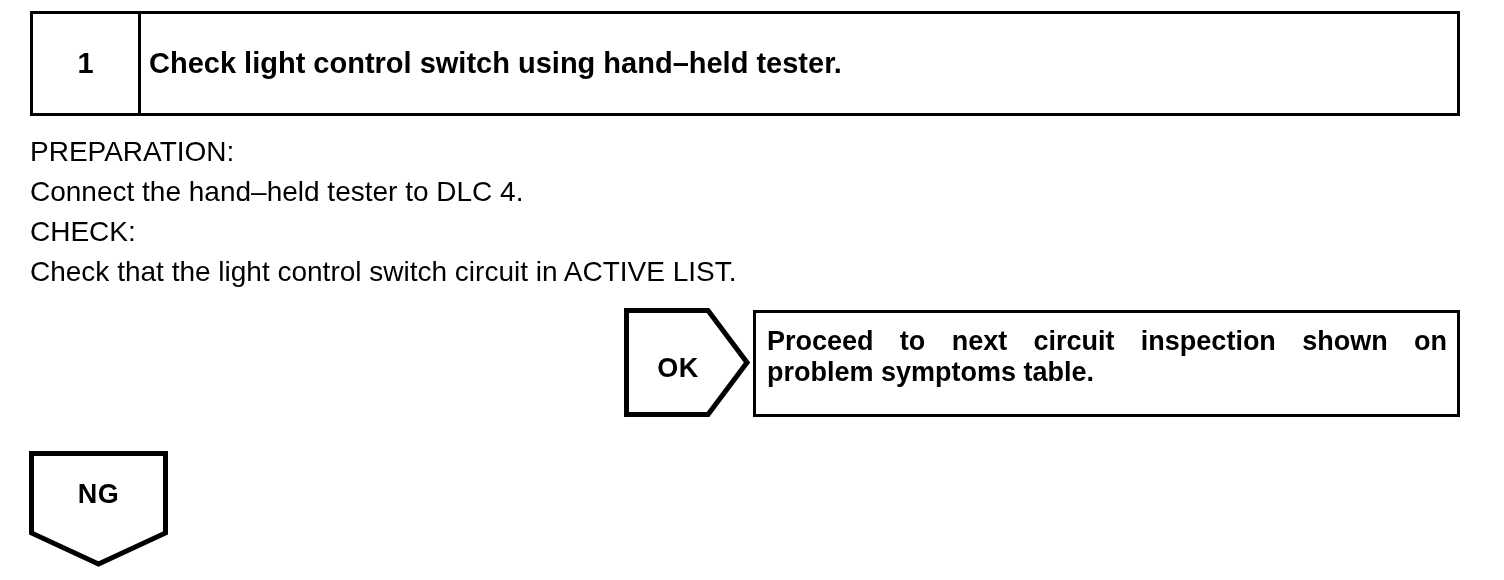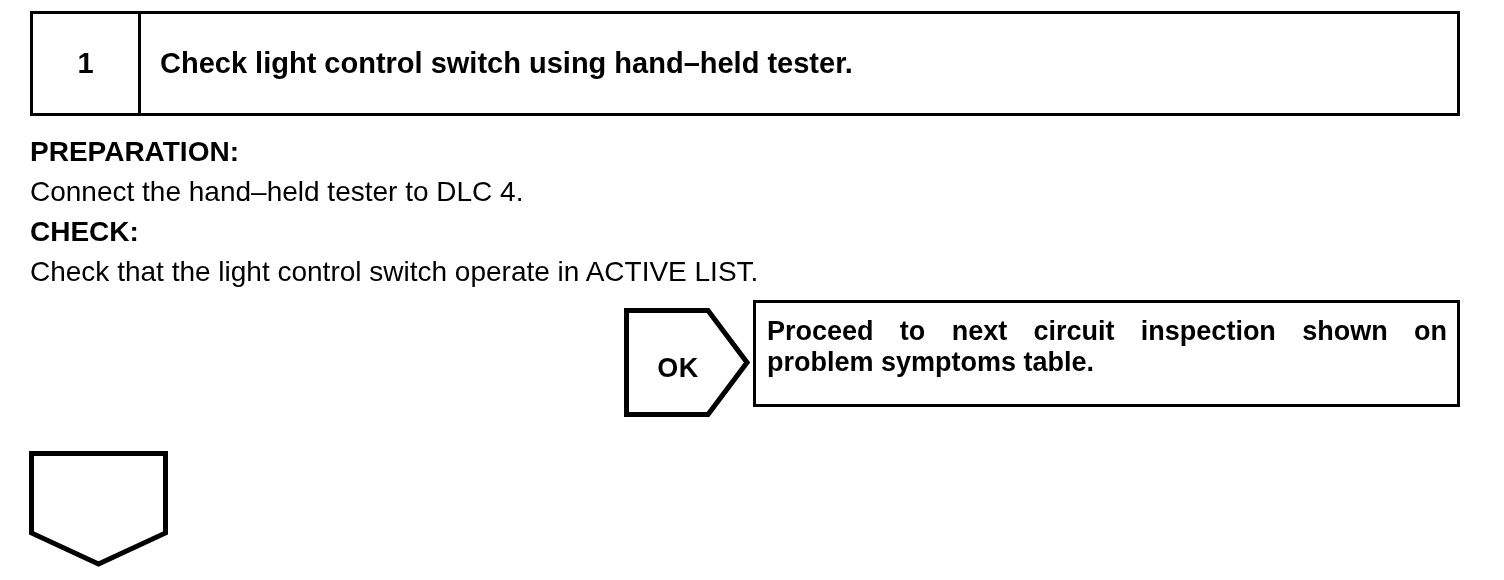--- a/index.html
+++ b/index.html
@@ -41,21 +41,21 @@
     font-size: 29px;
     font-weight: bold;
     font-stretch: condensed;
     letter-spacing: 0px;
     line-height: 1;
   }
   .step-title-cell {
     flex: 1;
     display: flex;
     align-items: center;
-    padding-left: 19px;
+    padding-left: 8px;
     box-sizing: border-box;
   }
   .step-title-cell .title {
     font-size: 29px;
     font-weight: bold;
     font-stretch: condensed;
     line-height: 1.1;
     white-space: nowrap;
   }
 
@@ -66,21 +66,21 @@
     top: 132px;
     width: 1200px;
   }
   .body-line {
     font-size: 28px;
     font-stretch: condensed;
     line-height: 40px;
     white-space: nowrap;
   }
   .body-line.heading {
-    font-weight: bold;
+    font-weight: normal;
     text-decoration: underline;
     text-underline-offset: 2px;
     text-decoration-thickness: 3px;
   }
   .body-line.heading span {
     display: inline-block;
   }
 
   
   .ok-pentagon {
@@ -107,21 +107,21 @@
     font-size: 27px;
     font-weight: bold;
     font-stretch: condensed;
     letter-spacing: 0.5px;
   }
 
   
   .proceed-box {
     position: absolute;
     left: 753px;
-    top: 300px;
+    top: 310px;
     width: 707px;
     height: 107px;
     box-sizing: border-box;
     border: 3px solid #000;
     padding: 13px 10px 0 11px;
   }
   .proceed-text {
     font-size: 27px;
     font-weight: bold;
     font-stretch: condensed;
@@ -168,31 +168,32 @@
   </div>
   <div class="step-title-cell">
     <div class="title">Check light control switch using hand–held tester.</div>
   </div>
 </div>
 
 <div class="body-block">
   <div class="body-line heading"><span>PREPARATION:</span></div>
   <div class="body-line">Connect the hand–held tester to DLC 4.</div>
   <div class="body-line heading"><span>CHECK:</span></div>
-  <div class="body-line">Check that the light control switch operate in ACTIVE LIST.</div>
+  <div class="body-line">Check that the light control switch circuit in ACTIVE LIST.</div>
 </div>
 
 <div class="ok-pentagon">
   <svg viewBox="0 0 126 109" xmlns="http://www.w3.org/2000/svg">
     <polygon points="2.5,2.5 84,2.5 123,54.5 84,106.5 2.5,106.5" fill="#ffffff" stroke="#000000" stroke-width="5" stroke-linejoin="miter"></polygon>
   </svg>
   <div class="ok-label">OK</div>
 </div>
 
 <div class="proceed-box">
   <div class="proceed-text">Proceed to next circuit inspection shown on problem symptoms table.</div>
 </div>
 
 <div class="ng-pentagon">
   <svg viewBox="0 0 139 116" xmlns="http://www.w3.org/2000/svg">
     <polygon points="2.5,2.5 136.5,2.5 136.5,82 69.5,113 2.5,82" fill="#ffffff" stroke="#000000" stroke-width="5" stroke-linejoin="miter"></polygon>
   </svg>
+  <div class="ng-label">NG</div>
 </div>
 
 </body></html>

